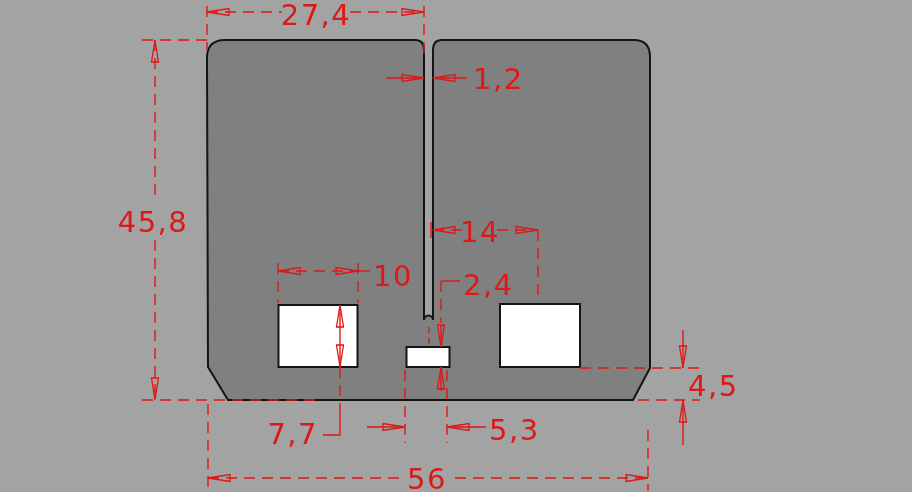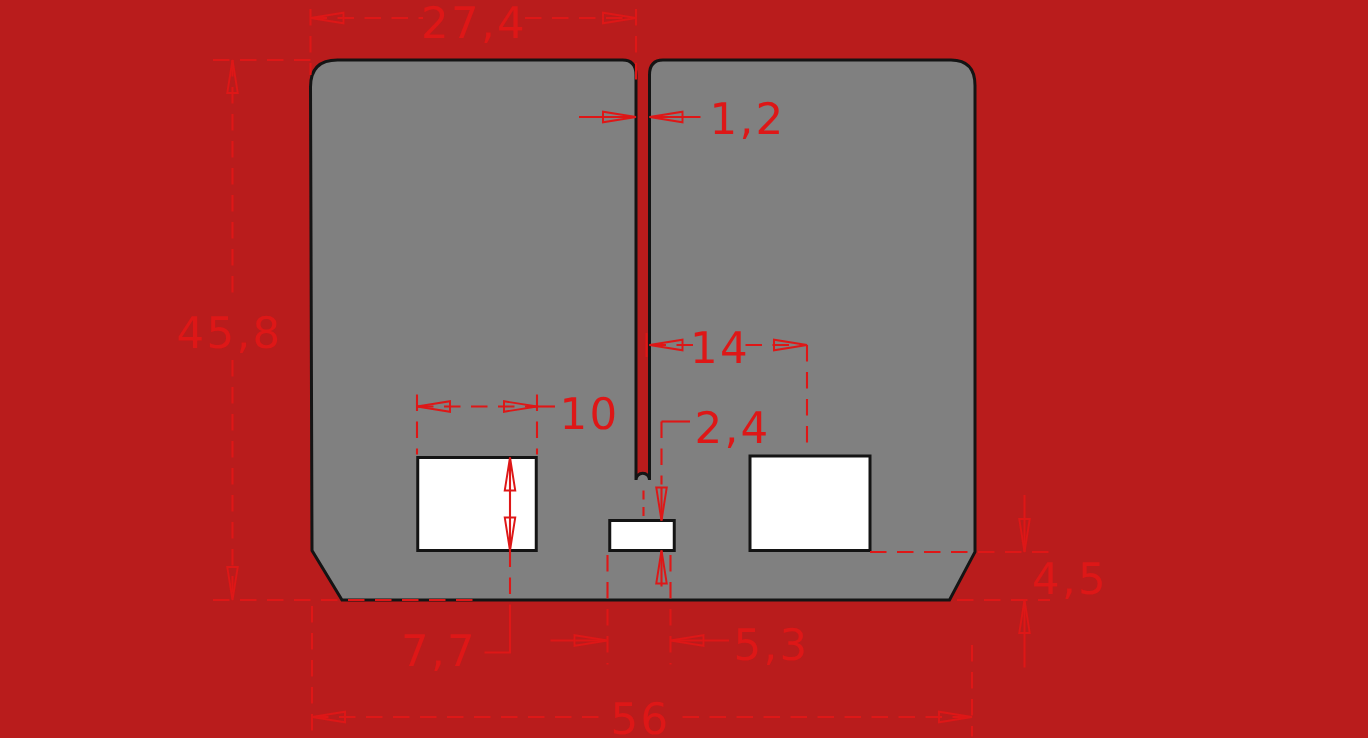--- a/index.html
+++ b/index.html
@@ -1,19 +1,19 @@
 <!DOCTYPE html>
 <html><head>
 <meta charset="utf-8">
 <style>
   html,body{margin:0;padding:0;background:#ffffff;}
   #stage{
     position:relative;
     width:912px;height:492px;
-    background:#b91c1c;
+    background:#a3a3a3;
     overflow:hidden;
     font-family:"DejaVu Sans", sans-serif;
   }
   svg{position:absolute;left:0;top:0;}
   .dim-text{
     font-family:"DejaVu Sans", sans-serif;
     font-size:29px;
     letter-spacing:1.5px;
     fill:#de1717;
     font-weight:400;

